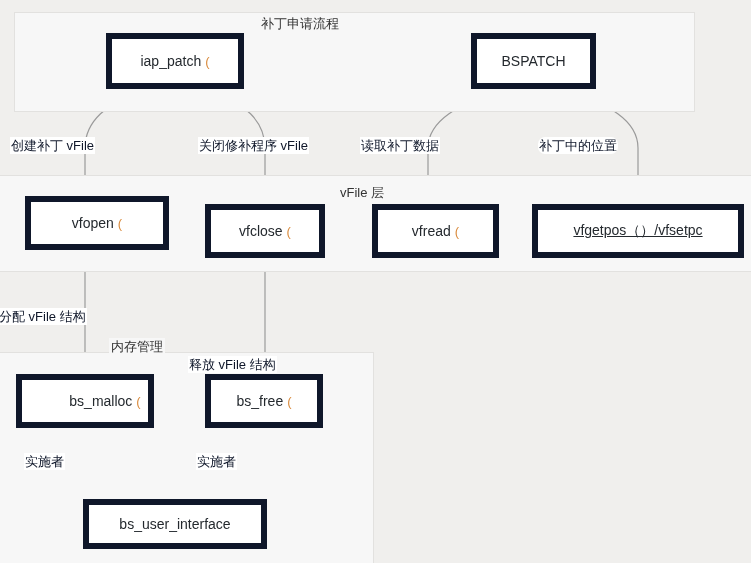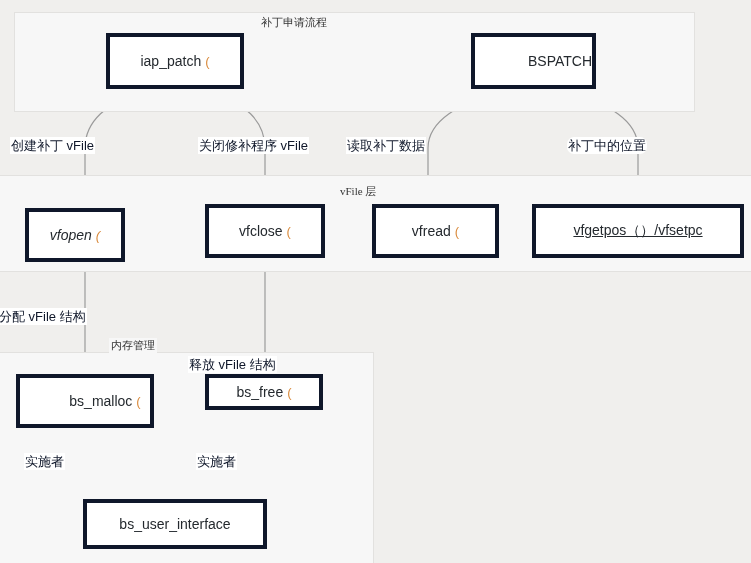--- a/index.html
+++ b/index.html
@@ -27,75 +27,74 @@
     border: 1px solid #e2e1df;
     box-sizing: border-box;
   }
   #lane-patch   { left: 14px;  top: 12px;  width: 681px; height: 100px; }
   #lane-vfile   { left: -8px;  top: 175px; width: 767px; height: 97px;  }
   #lane-memory  { left: -8px;  top: 352px; width: 382px; height: 219px; }
 
   .lane-title {
     position: absolute;
     color: #333;
-    font-size: 11px;
+    font-size: 13px;
     white-space: nowrap;
     background: transparent;
-    font-family: Liberation Serif, serif;
   }
   #title-patch  { left: 261px; top: 15px; }
   #title-vfile  { left: 340px; top: 184px; }
   #title-memory { left: 109px; top: 338px; background: #f7f7f7; padding: 0 2px; }
 
   
   .node {
     position: absolute;
     background: #ffffff;
-    border: 4px solid #0f172a;
+    border: 6px solid #0f172a;
     box-sizing: border-box;
     display: flex;
     align-items: center;
     justify-content: center;
     color: #24292e;
     font-size: 14px;
     white-space: nowrap;
     overflow: hidden;
   }
   .node .clip {
     color: #d98a3c;
     margin-left: 4px;
     font-size: 13px;
   }
 
   #node-iap_patch { left: 106px; top: 33px;  width: 138px; height: 56px; }
-  #node-bspatch   { left: 471px; top: 33px;  width: 125px; height: 56px; justify-content: flex-end; }
+  #node-bspatch   { left: 471px; top: 33px;  width: 125px; height: 56px; }
 
-  #node-vfopen    { left: 25px;  top: 208px; width: 100px; height: 54px; font-style: italic; }
+  #node-vfopen    { left: 25px;  top: 196px; width: 144px; height: 54px; }
   #node-vfclose   { left: 205px; top: 204px; width: 120px; height: 54px; text-align: right; }
   #node-vfread    { left: 372px; top: 204px; width: 127px; height: 54px; }
   #node-vfgetpos  { left: 532px; top: 204px; width: 212px; height: 54px; text-decoration: underline; }
 
   #node-bs_malloc { left: 16px;  top: 374px; width: 138px; height: 54px; padding-left: 40px; }
-  #node-bs_free   { left: 205px; top: 374px; width: 118px; height: 36px; }
+  #node-bs_free   { left: 205px; top: 374px; width: 118px; height: 54px; }
   #node-bs_user   { left: 83px;  top: 499px; width: 184px; height: 50px; }
 
   
   .edge-label {
     position: absolute;
     font-size: 13px;
     color: #0f172a;
     background: #ffffff;
     white-space: nowrap;
     padding: 0 1px;
     line-height: 17px;
   }
   #lbl-create   { left: 10px;  top: 137px; }
   #lbl-close    { left: 198px; top: 137px; }
-  #lbl-read     { left: 346px; top: 137px; }
-  #lbl-pos      { left: 567px; top: 137px; border-radius: 7px; }
+  #lbl-read     { left: 360px; top: 137px; }
+  #lbl-pos      { left: 538px; top: 137px; border-radius: 7px; }
   #lbl-alloc    { left: -2px;  top: 308px; }
   #lbl-free     { left: 188px; top: 308px; margin-top: 48px; }
   #lbl-impl1    { left: 24px;  top: 453px; }
   #lbl-impl2    { left: 196px; top: 453px; }
 </style>
 </head>
 <body>
 
 <svg id="canvas" viewBox="0 0 751 563" xmlns="http://www.w3.org/2000/svg">
   <defs>

